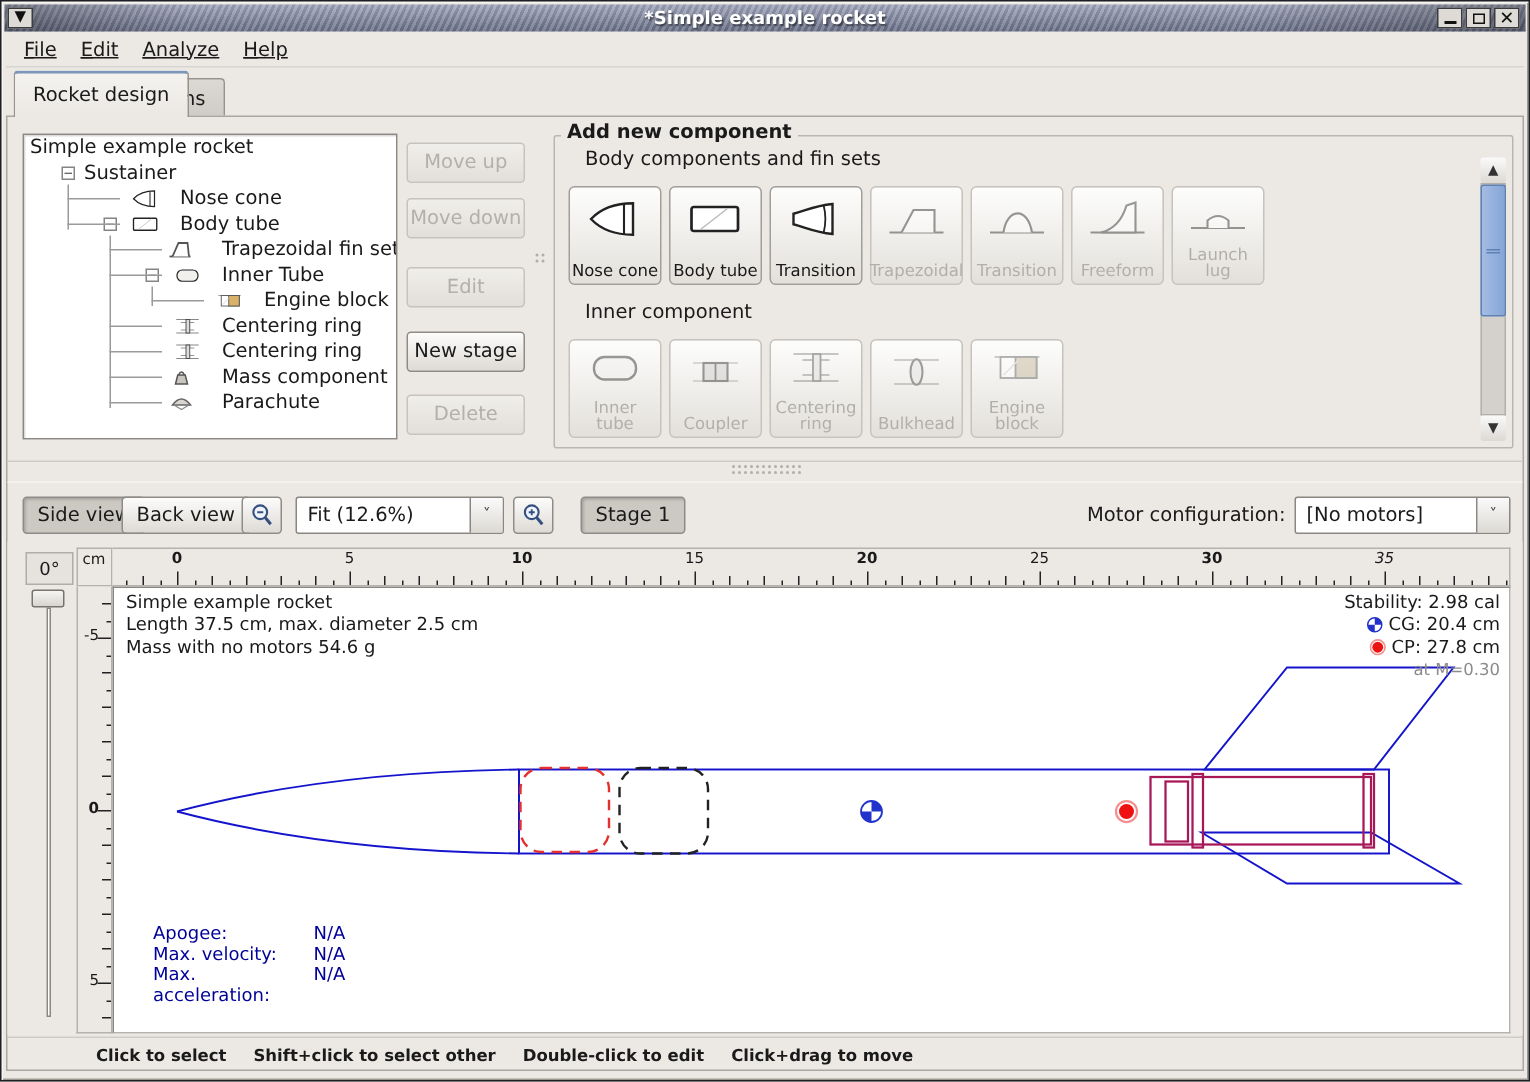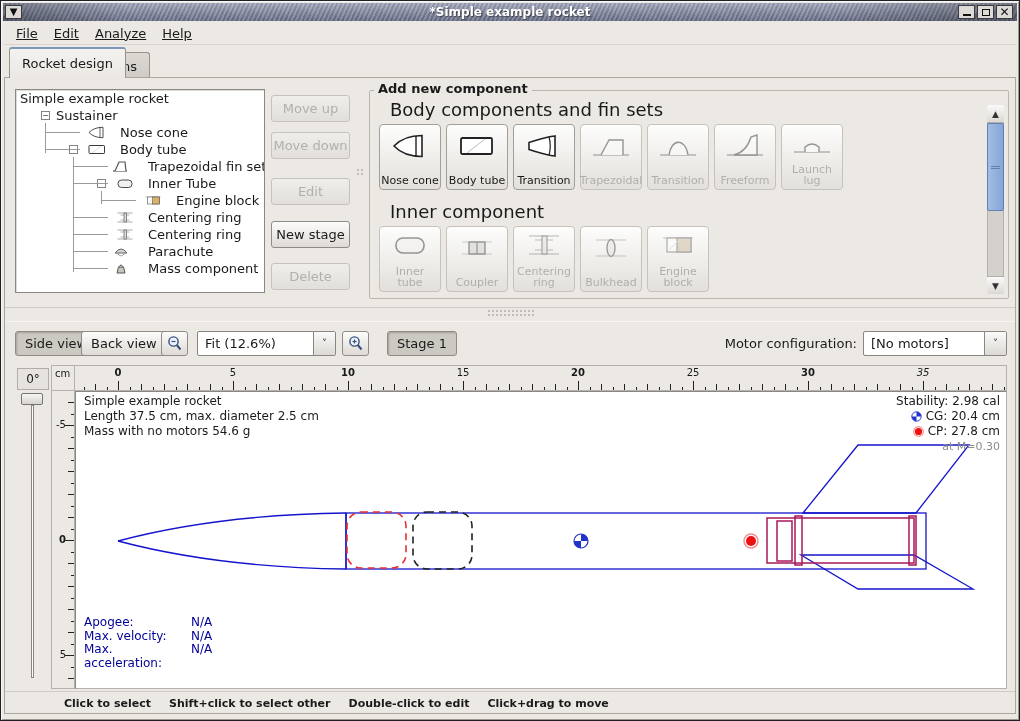--- a/index.html
+++ b/index.html
@@ -83,21 +83,21 @@
   .act-btn.disabled{color:var(--dis); border-color:#c6c3be; background:linear-gradient(#f0eeea,#e2dfda);}
   
   #groupbox{
     position:absolute; left:368px; top:89px; width:640px; height:209px;
     border:1px solid #b9b6b0; border-radius:2px;
   }
   #groupbox-title{
     position:absolute; left:4px; top:-10px; background:var(--bg); padding:0 4px;
     font-weight:bold; font-size:13px;
   }
-  .pal-group-label{position:absolute; left:20px; font-size:18px;}
+  .pal-group-label{position:absolute; left:20px; font-size:13px;}
   .pal-btn{
     position:absolute; width:62px; height:66px; border:1px solid #a29f9a; border-radius:4px;
     background:linear-gradient(#fdfdfc,#e3e0db);
     display:flex; flex-direction:column; align-items:center; justify-content:flex-end;
     padding-bottom:3px; font-size:11px; text-align:center; line-height:11px;
   }
   .pal-btn .pal-icon{position:absolute; top:6px; left:0; right:0; display:flex; justify-content:center;}
   .pal-btn.two-line .pal-icon{top:3px;}
   .pal-btn.disabled{color:#b2afaa; border-color:#c6c3be;}
   .pal-btn.disabled svg{opacity:.45; filter:grayscale(60%);}
@@ -157,21 +157,21 @@
   .hlabel{position:absolute; top:1px; font-size:10px; transform:translateX(-50%);}
   .vtick{position:absolute; right:0; height:1px; background:#222;}
   .vlabel{position:absolute; right:8px; font-size:10px; transform:translateY(-55%);}
   .bold{font-weight:bold;}
   #rocket-svg{position:absolute; left:0; top:0;}
   #fig-info{position:absolute; left:8px; top:2px; font-size:12px; line-height:15px;}
   #fig-stab{position:absolute; right:6px; top:2px; font-size:12px; line-height:15px; text-align:right;}
   #fig-stab .row{display:flex; align-items:center; justify-content:flex-end; gap:4px;}
   #fig-mach{color:#8c8c8c; font-size:11px;}
   #fig-flight{position:absolute; left:8px; bottom:18px; font-size:12px; line-height:13.4px; color:var(--flight-blue);}
-  #fig-flight .frow{display:flex;}
+  #fig-flight .frow{display:flex;margin-left:18px;}
   #fig-flight .flabel{width:107px;}
   
   #statusbar{
     position:absolute; left:4px; right:4px; bottom:5px; height:24px; border-top:1px solid #cfccc7;
     display:flex; align-items:center; gap:18px; padding-left:59px;
     font-size:11px; font-weight:bold;
   }
   svg{display:block;}
 </style>
 </head>
@@ -291,36 +291,36 @@
             <line x1="10" y1="20" x2="28" y2="20" stroke="#888" stroke-width="1.2"></line>
             <rect x="17" y="6" width="5" height="18" fill="#ddd" stroke="#444" stroke-width="1.2"></rect>
           </svg>
         </span>
         <span class="tree-branch" style="left: 57px; top: 8px; width: 35px;"></span>
         <span class="tree-label" style="left: 132px;">Centering ring</span>
       </div>
       <div class="tree-row">
         <span class="tree-icon" style="left: 94px;">
           <svg width="22" height="15" viewBox="0 0 18 15">
+            <path d="M5,12 L6.5,6 L11.5,6 L13,12 Z" fill="#c9c6c0" stroke="#555" stroke-width="1"></path>
+            <path d="M7,6 Q9,2 11,6" fill="none" stroke="#555" stroke-width="1"></path>
+          </svg>
+        </span>
+        <span class="tree-branch" style="left: 57px; top: 8px; width: 35px;"></span>
+        <span class="tree-label" style="left: 132px;">Mass component</span>
+      </div>
+      <div class="tree-row">
+        <span class="tree-icon" style="left: 94px;">
+          <svg width="22" height="15" viewBox="0 0 18 15">
             <path d="M3,9 Q9,1 15,9 Z" fill="#d8d5d0" stroke="#666" stroke-width="1"></path>
             <path d="M4,9 L9,12 L14,9" fill="none" stroke="#888" stroke-width=".8"></path>
           </svg>
         </span>
         <span class="tree-branch" style="left: 57px; top: 8px; width: 35px;"></span>
         <span class="tree-label" style="left: 132px;">Parachute</span>
-      </div>
-      <div class="tree-row">
-        <span class="tree-icon" style="left: 94px;">
-          <svg width="22" height="15" viewBox="0 0 18 15">
-            <path d="M5,12 L6.5,6 L11.5,6 L13,12 Z" fill="#c9c6c0" stroke="#555" stroke-width="1"></path>
-            <path d="M7,6 Q9,2 11,6" fill="none" stroke="#555" stroke-width="1"></path>
-          </svg>
-        </span>
-        <span class="tree-branch" style="left: 57px; top: 8px; width: 35px;"></span>
-        <span class="tree-label" style="left: 132px;">Mass component</span>
       </div>
       <div class="tree-stem" style="left: 29px; top: 33px; height: 30px;"></div>
       <div class="tree-stem" style="left: 57px; top: 67px; height: 115px;"></div>
       <div class="tree-stem" style="left: 85px; top: 101px; height: 13px;"></div>
     </div>
 
   <div id="action-buttons">
       <div class="act-btn disabled" style="top: 94px;">Move up</div>
       <div class="act-btn disabled" style="top: 131px;">Move down</div>
       <div class="act-btn disabled" style="top: 177px;">Edit</div>

